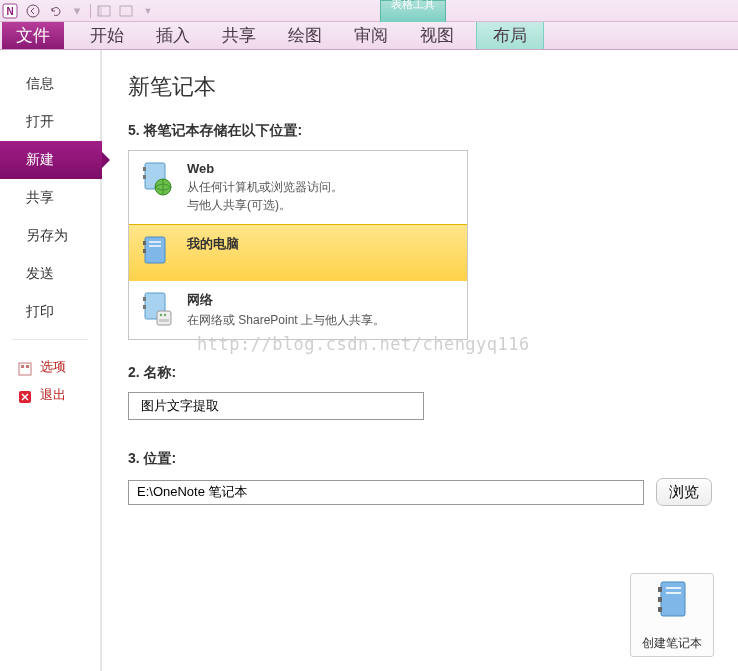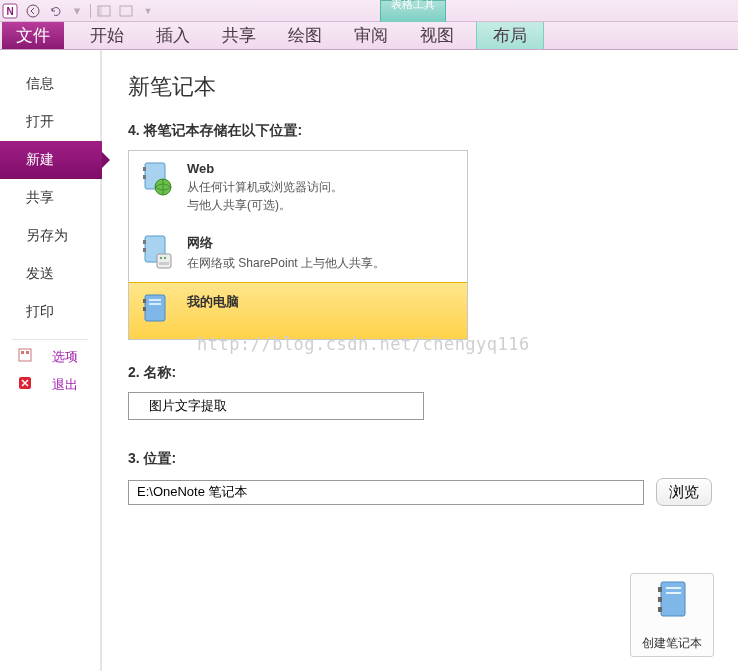--- a/index.html
+++ b/index.html
@@ -19,34 +19,34 @@
 .tab.file { background: linear-gradient(#b83d9b, #8a1a74); color: #fff; margin-left: 2px; padding: 0 14px; }
 .tab.layout { background: linear-gradient(#c5ece5, #a7e0d5); border-left: 1px solid #7dcfc3; border-right: 1px solid #7dcfc3; margin-left: 0; }
 .ribbon-spacer { flex: 0 0 10px; }
 
 .backstage { display: flex; height: calc(671px - 50px); }
 .bs-sidebar { width: 108px; background: #fff; border-right: 2px solid #e5e5e5; padding-top: 15px; }
 .bs-item { height: 38px; display: flex; align-items: center; padding-left: 26px; font-size: 14px; color: #333; cursor: pointer; }
 .bs-item.active { background: linear-gradient(#a01e86, #7e0d68); color: #fff; position: relative; margin-right: -2px; }
 .bs-item.active::after { content: ""; position: absolute; right: -8px; top: 50%; transform: translateY(-50%); border-left: 8px solid #7e0d68; border-top: 8px solid transparent; border-bottom: 8px solid transparent; }
 .bs-sep { height: 1px; background: #e5e5e5; margin: 8px 12px; }
-.bs-small { height: 28px; display: flex; align-items: flex-start; padding-left: 18px; font-size: 13px; color: #a21caf; cursor: pointer; gap: 20px; }
+.bs-small { height: 28px; display: flex; align-items: flex-end; padding-left: 18px; font-size: 13px; color: #b91c1c; cursor: pointer; gap: 8px; }
 .ico-sm { width: 14px; height: 14px; }
 
 .bs-main { flex: 1; padding: 22px 26px; position: relative; }
 h1 { font-size: 22px; font-weight: normal; color: #333; margin-bottom: 20px; }
 .step-label { font-size: 14px; font-weight: bold; margin-bottom: 10px; }
 .storage-box { border: 1px solid #c7c7c7; width: 340px; margin-bottom: 24px; }
 .storage-opt { display: flex; align-items: flex-start; padding: 10px 12px; gap: 14px; cursor: pointer; }
 .storage-opt.selected { background: linear-gradient(#ffe58b, #ffd24a); border-top: 1px solid #e6b200; }
 .storage-icon { width: 32px; height: 36px; flex-shrink: 0; }
 .storage-title { font-weight: bold; font-size: 13px; margin-bottom: 2px; }
 .storage-desc { font-size: 12px; color: #555; line-height: 1.5; }
 
-.name-input { width: 296px; height: 28px; border: 1px solid #999; padding: 0 20px; font-size: 13px; font-family: Liberation Mono, monospace; }
+.name-input { width: 296px; height: 28px; border: 1px solid #999; padding: 0 12px; font-size: 13px; font-family: Liberation Mono, monospace; }
 .loc-row { display: flex; gap: 12px; align-items: center; }
 .loc-input { flex: 0 0 516px; height: 25px; border: 1px solid #999; padding: 0 8px; font-size: 13px; }
 .browse-btn { height: 28px; width: 56px; border: 1px solid #bfbfbf; background: linear-gradient(#fdfdfd, #eee); border-radius: 7px; font-size: 15px; cursor: pointer; }
 
 .watermark { position: absolute; left: 95px; top: 284px; color: #cfcfcf; font-size: 17px; font-family: monospace; letter-spacing: 0.5px; pointer-events: none; }
 
 .create-card { position: absolute; right: 24px; bottom: 14px; width: 84px; height: 84px; border: 1px solid #cfcfcf; border-radius: 3px; display: flex; flex-direction: column; align-items: center; justify-content: center; gap: 16px; cursor: pointer; background: #fcfcfc; }
 .create-text { font-size: 12px; }
 
 .section-gap { height: 30px; }
@@ -129,63 +129,63 @@
           <rect x="1" y="1" width="12" height="12" rx="2" fill="#d23"></rect>
           <path d="M4 4 L10 10 M10 4 L4 10" stroke="#fff" stroke-width="1.5"></path>
         </svg>
       <span>退出</span>
     </div>
   </div>
 
   <div class="bs-main">
     <h1>新笔记本</h1>
 
-    <div class="step-label">4. 将笔记本存储在以下位置:</div>
+    <div class="step-label">5. 将笔记本存储在以下位置:</div>
     <div class="storage-box">
       <div class="storage-opt">
         <svg class="storage-icon" viewBox="0 0 32 36">
             <rect x="4" y="2" width="20" height="26" rx="2" fill="#a7d3f0" stroke="#5a9bc9"></rect>
             <rect x="2" y="6" width="3" height="4" fill="#777"></rect>
             <rect x="2" y="14" width="3" height="4" fill="#777"></rect>
             <circle cx="22" cy="26" r="8" fill="#6bbf4a" stroke="#3a8a2a"></circle>
             <path d="M14 26 Q22 20 30 26 M14 26 Q22 32 30 26 M22 18 L22 34" stroke="#3a8a2a" fill="none" stroke-width="0.8"></path>
           </svg>
         <div>
           <div class="storage-title">Web</div>
           <div class="storage-desc">从任何计算机或浏览器访问。</div>
           <div class="storage-desc">与他人共享(可选)。</div>
+        </div>
+      </div>
+      <div class="storage-opt selected">
+        <svg class="storage-icon" viewBox="0 0 32 36">
+            <rect x="4" y="2" width="20" height="26" rx="2" fill="#7fb8e8" stroke="#4a8ac2"></rect>
+            <rect x="2" y="6" width="3" height="4" fill="#666"></rect>
+            <rect x="2" y="14" width="3" height="4" fill="#666"></rect>
+            <rect x="8" y="6" width="12" height="2" fill="#fff" opacity="0.7"></rect>
+            <rect x="8" y="10" width="12" height="2" fill="#fff" opacity="0.7"></rect>
+          </svg>
+        <div>
+          <div class="storage-title">我的电脑</div>
         </div>
       </div>
       <div class="storage-opt">
         <svg class="storage-icon" viewBox="0 0 32 36">
             <rect x="4" y="2" width="20" height="26" rx="2" fill="#a7d3f0" stroke="#5a9bc9"></rect>
             <rect x="2" y="6" width="3" height="4" fill="#777"></rect>
             <rect x="2" y="14" width="3" height="4" fill="#777"></rect>
             <rect x="16" y="20" width="14" height="14" rx="2" fill="#eee" stroke="#999"></rect>
             <circle cx="20" cy="24" r="1.2" fill="#6a6"></circle>
             <circle cx="24" cy="24" r="1.2" fill="#6a6"></circle>
             <rect x="18" y="28" width="10" height="3" fill="#ccc"></rect>
           </svg>
         <div>
           <div class="storage-title">网络</div>
           <div class="storage-desc">在网络或 SharePoint 上与他人共享。</div>
         </div>
       </div>
-      <div class="storage-opt selected">
-        <svg class="storage-icon" viewBox="0 0 32 36">
-            <rect x="4" y="2" width="20" height="26" rx="2" fill="#7fb8e8" stroke="#4a8ac2"></rect>
-            <rect x="2" y="6" width="3" height="4" fill="#666"></rect>
-            <rect x="2" y="14" width="3" height="4" fill="#666"></rect>
-            <rect x="8" y="6" width="12" height="2" fill="#fff" opacity="0.7"></rect>
-            <rect x="8" y="10" width="12" height="2" fill="#fff" opacity="0.7"></rect>
-          </svg>
-        <div>
-          <div class="storage-title">我的电脑</div>
-        </div>
-      </div>
     </div>
 
     <div class="watermark">http://blog.csdn.net/chengyq116</div>
 
     <div class="step-label">2. 名称:</div>
     <input class="name-input" value="图片文字提取" style="">
 
     <div class="section-gap"></div>
 
     <div class="step-label">3. 位置:</div>

